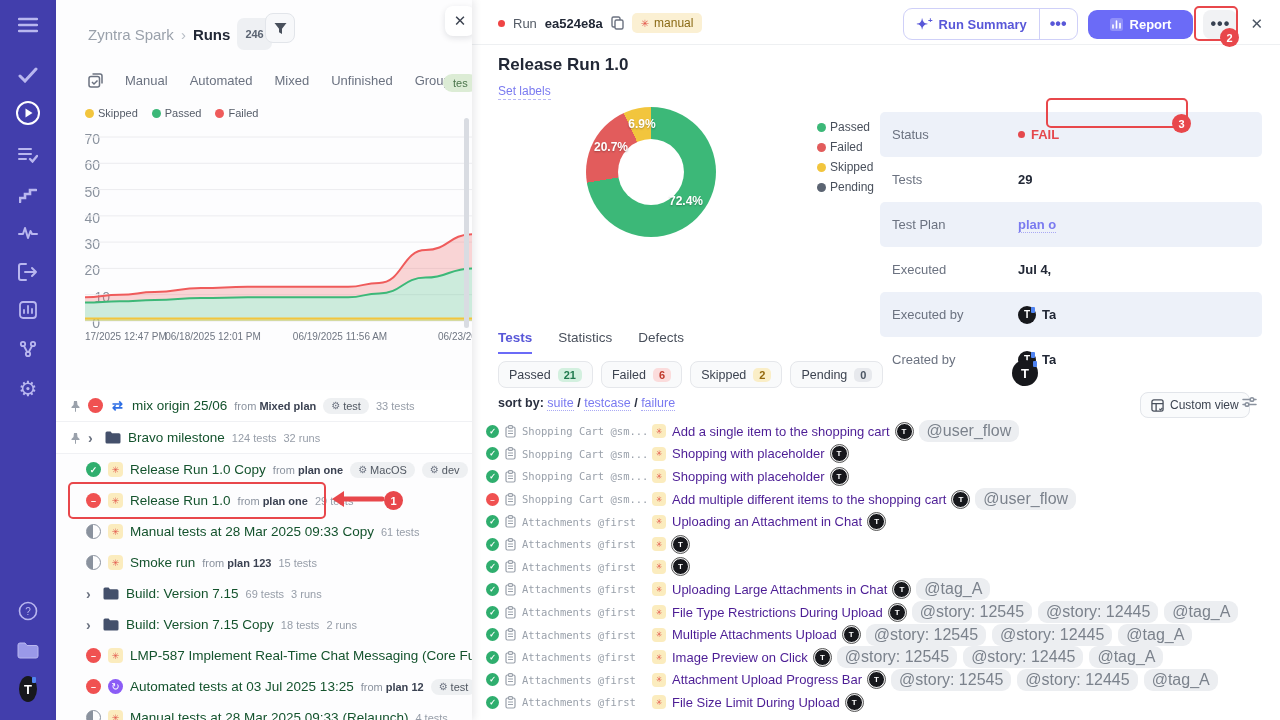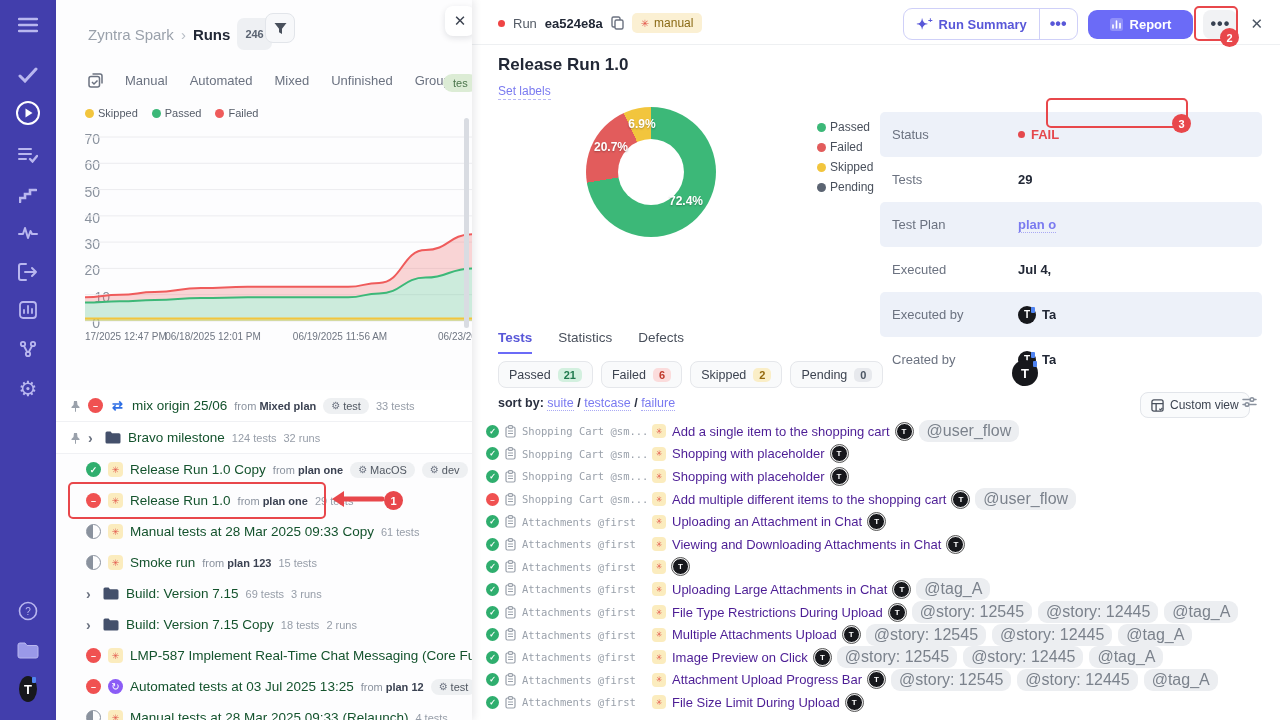--- a/index.html
+++ b/index.html
@@ -564,21 +564,20 @@
         <span class="tst st-passed">✓</span>
     <span>
           <svg width="11" height="13" viewBox="0 0 11 13" fill="none" stroke="#9aa1ab" stroke-width="1.2">
             <rect x="1" y="2" width="9" height="10" rx="1.5"></rect>
             <rect x="3.4" y="0.7" width="4.2" height="2.6" rx="1" fill="#fff"></rect>
             <path d="M3 6h5M3 8.5h5"></path>
           </svg>
         </span>
     <span class="suite">Attachments @first</span>
     <span class="t-manual">✳</span>
-    <span class="ttl">Viewing and Downloading Attachments in Chat</span>
     <span class="tava">T</span>
       </div>
       <div class="trow">
         <span class="tst st-passed">✓</span>
     <span>
           <svg width="11" height="13" viewBox="0 0 11 13" fill="none" stroke="#9aa1ab" stroke-width="1.2">
             <rect x="1" y="2" width="9" height="10" rx="1.5"></rect>
             <rect x="3.4" y="0.7" width="4.2" height="2.6" rx="1" fill="#fff"></rect>
             <path d="M3 6h5M3 8.5h5"></path>
           </svg>

